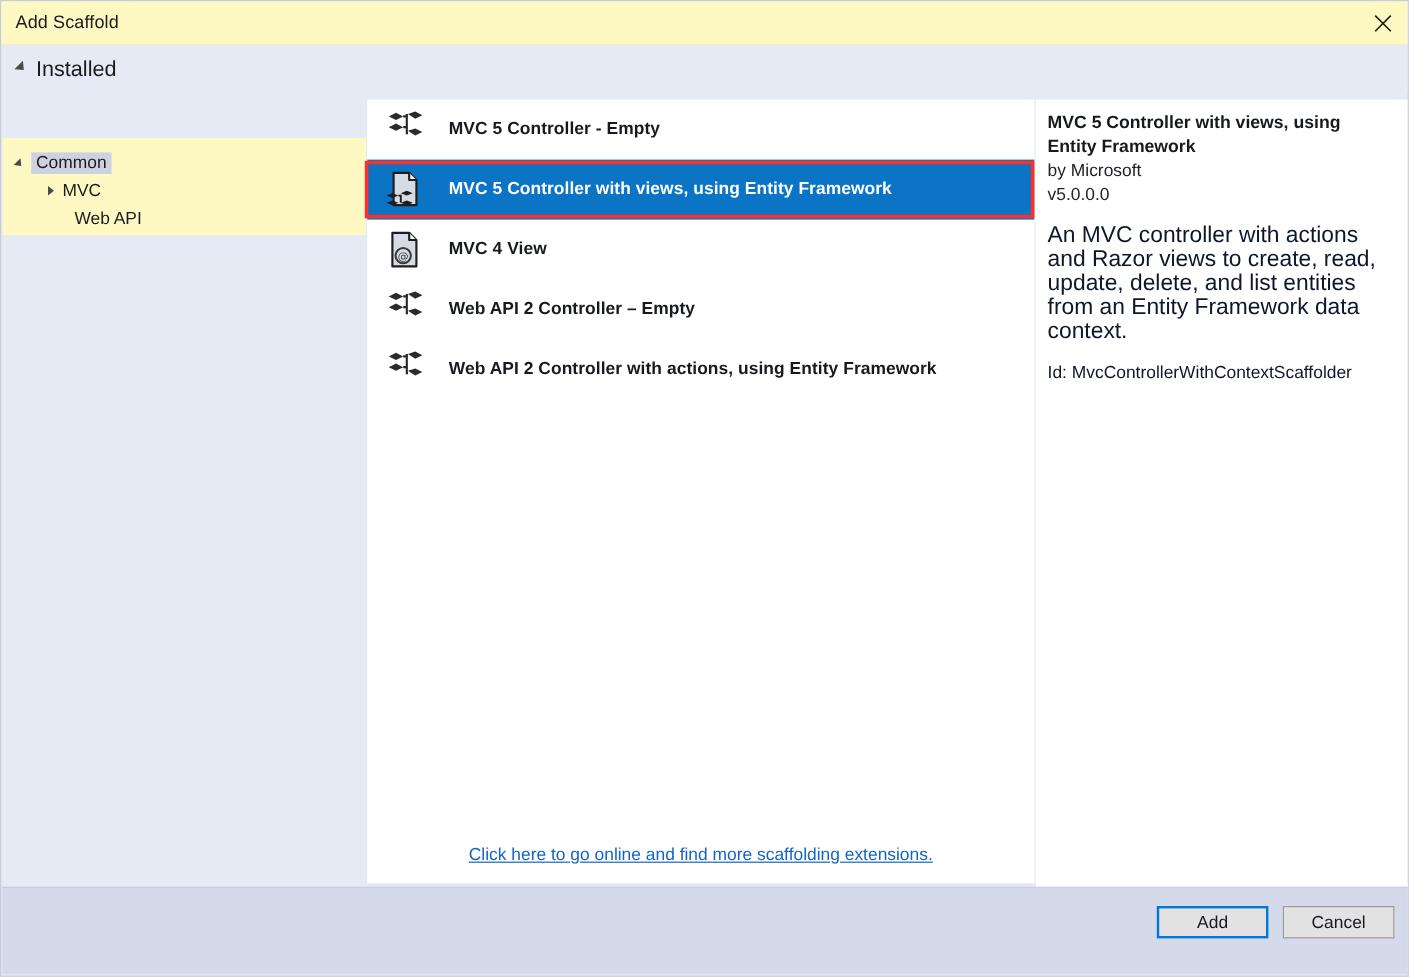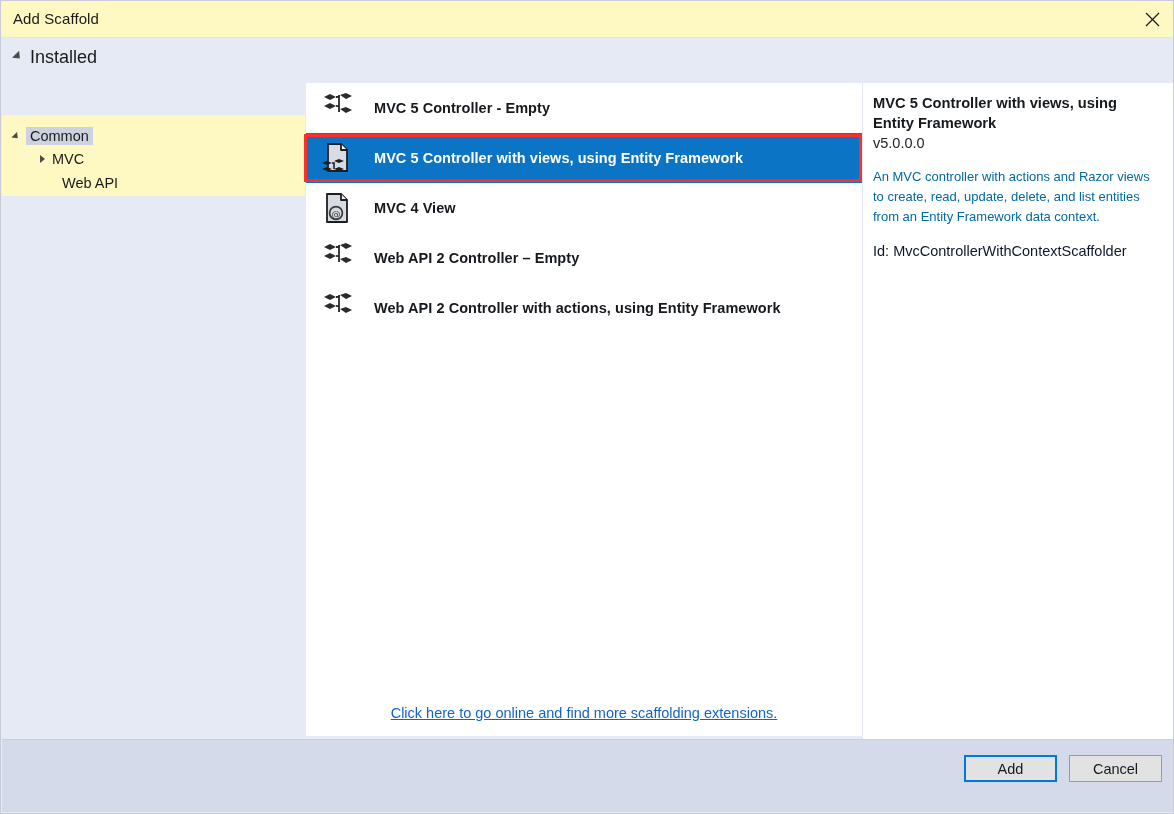--- a/index.html
+++ b/index.html
@@ -209,22 +209,22 @@
     color: #16191d;
     line-height: 20px;
     margin: 0 0 0 0;
   }
   .detail-line {
     font-size: 14.5px;
     color: #20232a;
     line-height: 20px;
   }
   #detail-description {
-    font-size: 13px;
-    color: #0369a1;
+    font-size: 19px;
+    color: #0f172a;
     line-height: 20px;
     margin-top: 14px;
   }
   #detail-id {
     font-size: 14.5px;
     color: #0f172a;
     line-height: 20px;
     margin-top: 14px;
   }
 
@@ -377,20 +377,21 @@
   </div>
 
   <div id="selection-outline"></div>
 
   <div id="online-link-wrap">
     <span id="online-link">Click here to go online and find more scaffolding extensions.</span>
   </div>
 
   <div id="detail-panel">
     <div id="detail-title">MVC 5 Controller with views, using Entity Framework</div>
+    <div class="detail-line">by Microsoft</div>
     <div class="detail-line">v5.0.0.0</div>
     <div id="detail-description">An MVC controller with actions and Razor views to create, read, update, delete, and list entities from an Entity Framework data context.</div>
     <div id="detail-id">Id: MvcControllerWithContextScaffolder</div>
   </div>
 
   <div id="footer">
     <div class="dlg-button" id="add-button">Add</div>
     <div class="dlg-button" id="cancel-button">Cancel</div>
   </div>
 

